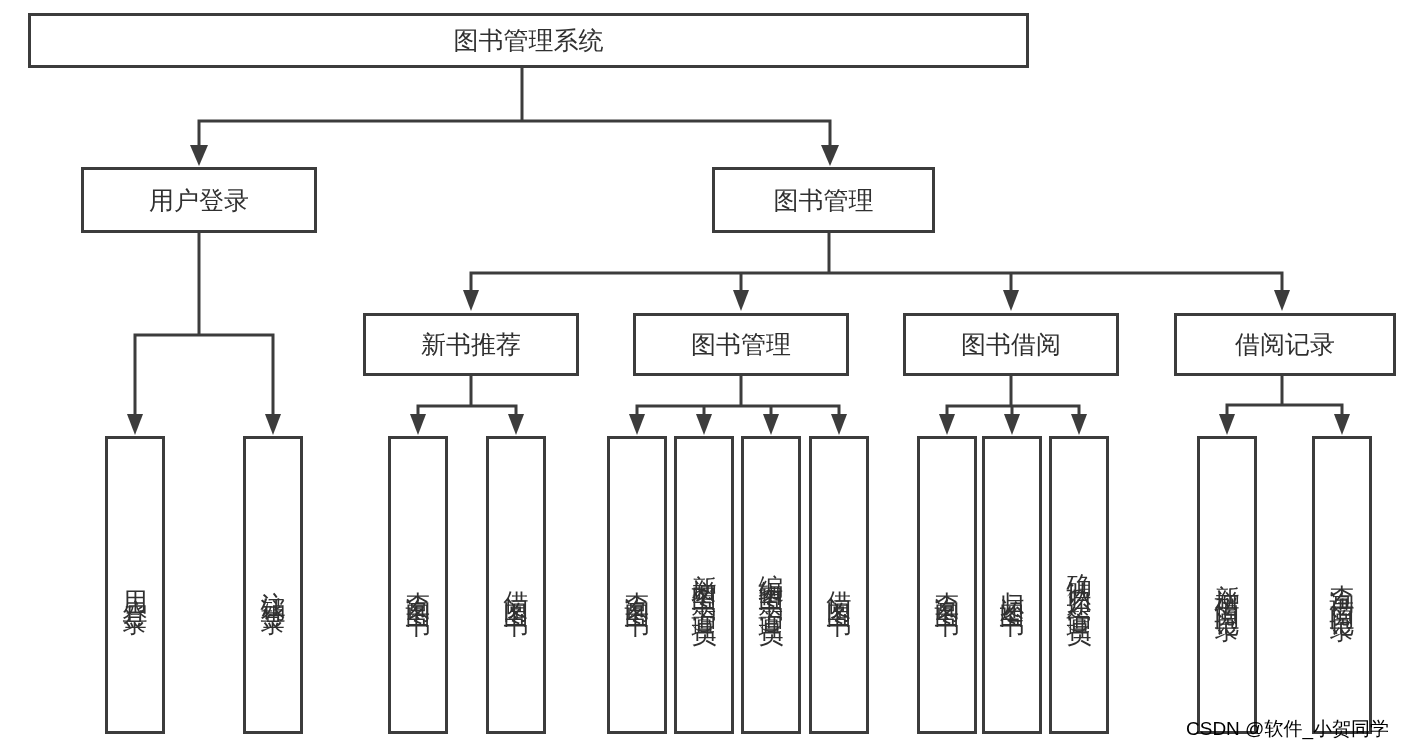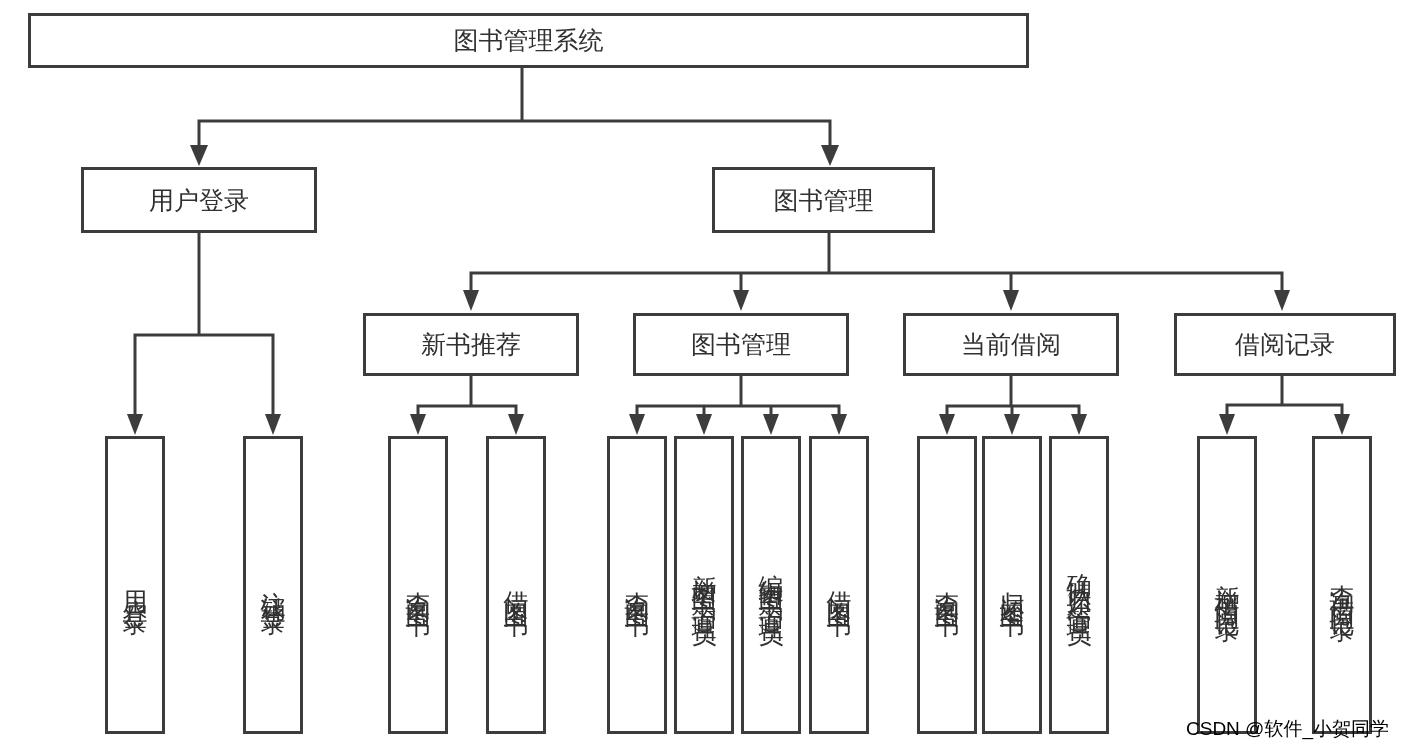--- a/index.html
+++ b/index.html
@@ -141,21 +141,21 @@
     <span>图书管理</span>
   </div>
 
   <div class="box lvl" style="left:363px; top:313px; width:216px; height:63px;">
     <span>新书推荐</span>
   </div>
   <div class="box lvl" style="left:633px; top:313px; width:216px; height:63px;">
     <span>图书管理</span>
   </div>
   <div class="box lvl" style="left:903px; top:313px; width:216px; height:63px;">
-    <span>当前借阅</span>
+    <span>图书借阅</span>
   </div>
   <div class="box lvl" style="left:1174px; top:313px; width:222px; height:63px;">
     <span>借阅记录</span>
   </div>
 
   <div class="box leaf" style="left:105px; top:436px; width:60px; height:298px;">
     <span class="vtext">用户登录</span>
   </div>
   <div class="box leaf" style="left:243px; top:436px; width:60px; height:298px;">
     <span class="vtext">注销登录</span>

